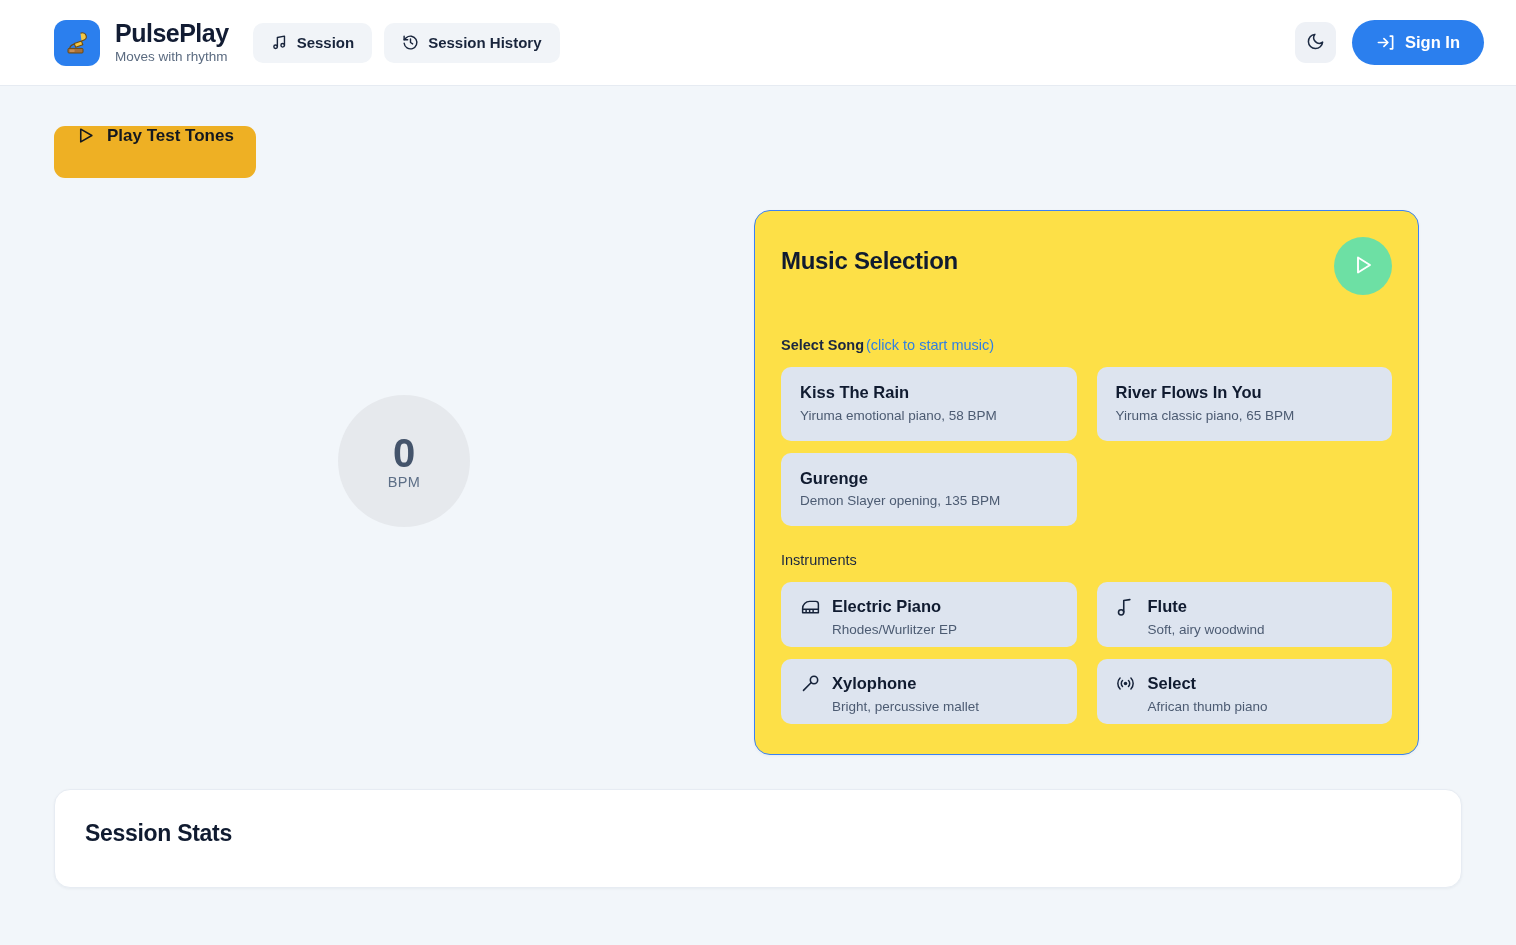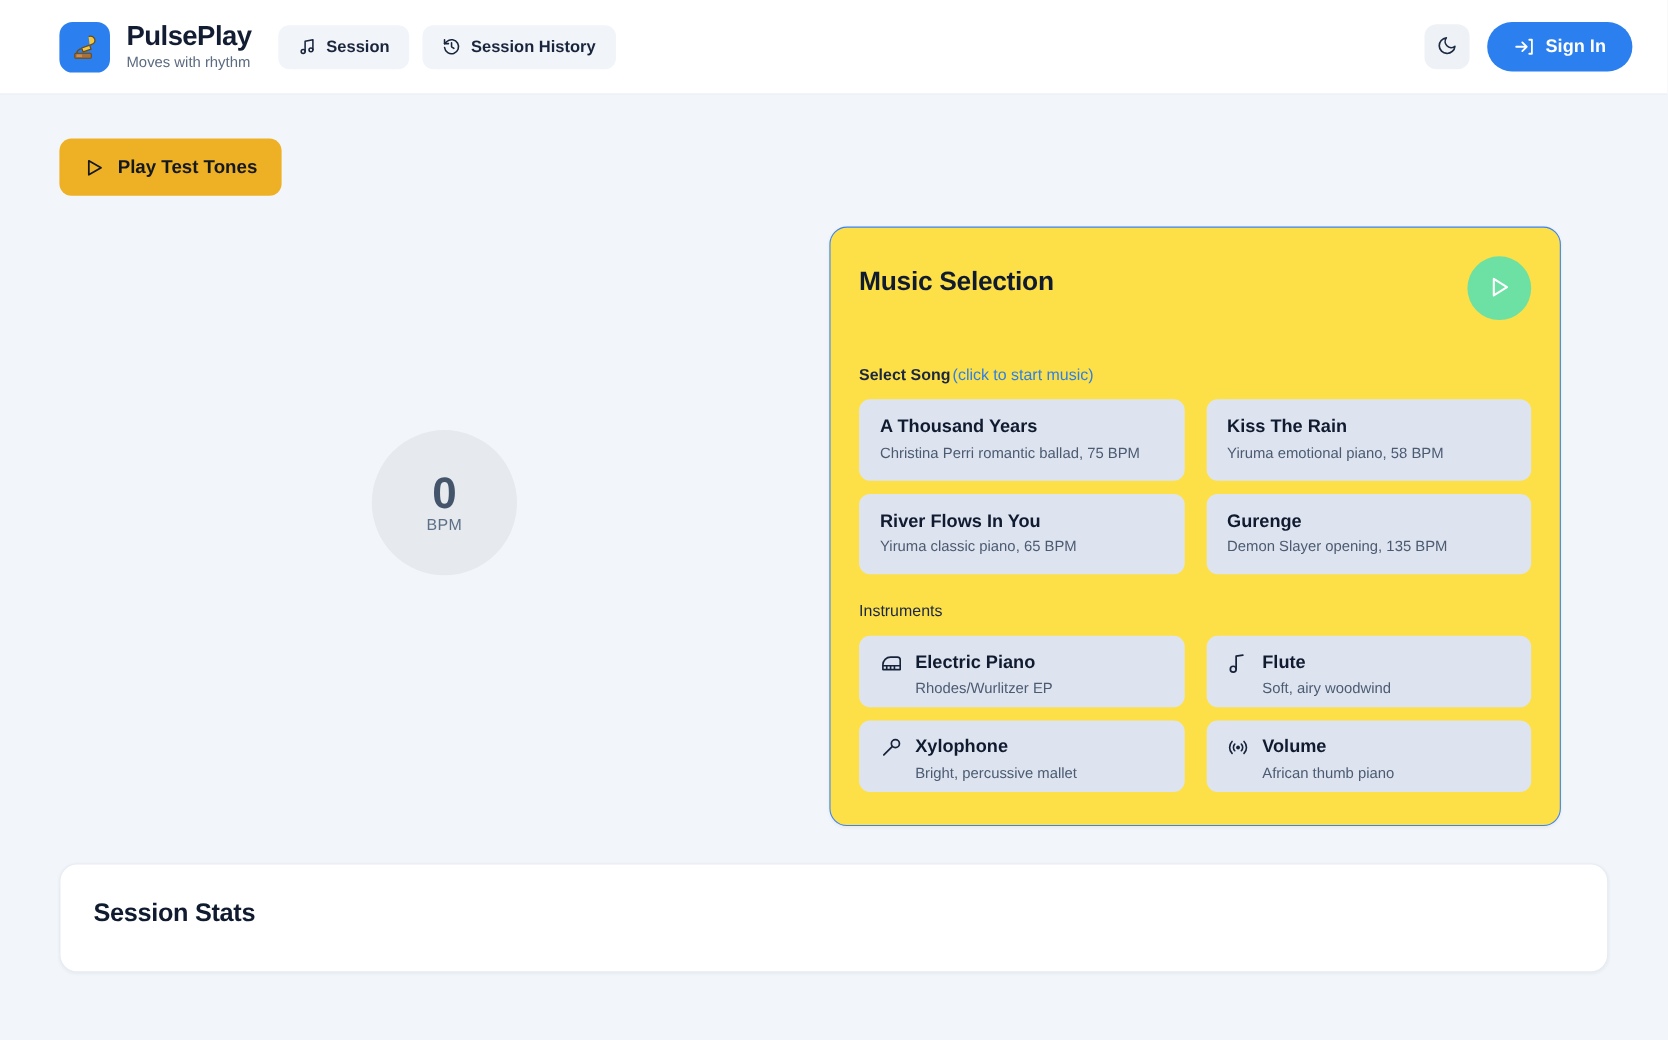--- a/index.html
+++ b/index.html
@@ -123,21 +123,20 @@
     white-space: nowrap;
   }
   .signin-btn svg { flex: none; display: block; }
 
   
   .page { padding: 0 54px; position: relative; }
 
   .play-tones-btn {
     margin-top: 40px;
     display: inline-flex;
-    align-items: center;
     gap: 12px;
     height: 52px;
     padding: 0 22px;
     border-radius: 11px;
     background: #eeb024;
     border: none;
     cursor: pointer;
     font-family: inherit;
     font-size: 17px;
     font-weight: 700;
@@ -462,24 +461,20 @@
           </span>
         </button>
       </div>
 
       <div class="section-label">
         <span>Select Song</span><span class="hint">(click to start music)</span>
       </div>
 
       <div class="grid2">
         <button class="opt-card">
-          <div class="opt-title">A Thousand Years</div>
-          <div class="opt-sub">Christina Perri romantic ballad, 75 BPM</div>
-        </button>
-        <button class="opt-card">
           <div class="opt-title">Kiss The Rain</div>
           <div class="opt-sub">Yiruma emotional piano, 58 BPM</div>
         </button>
         <button class="opt-card">
           <div class="opt-title">River Flows In You</div>
           <div class="opt-sub">Yiruma classic piano, 65 BPM</div>
         </button>
         <button class="opt-card">
           <div class="opt-title">Gurenge</div>
           <div class="opt-sub">Demon Slayer opening, 135 BPM</div>
@@ -537,21 +532,21 @@
             <div class="inst-top">
               <span class="inst-icon">
                 <svg width="21" height="21" viewBox="0 0 24 24" fill="none" stroke="#16233a" stroke-width="1.7" stroke-linecap="round">
                   <circle cx="12" cy="12" r="2" fill="#16233a" stroke="none"></circle>
                   <path d="M8.6 8.6a4.8 4.8 0 0 0 0 6.8"></path>
                     <path d="M15.4 15.4a4.8 4.8 0 0 0 0-6.8"></path>
                   <path d="M5.8 5.8a8.8 8.8 0 0 0 0 12.4"></path>
                     <path d="M18.2 18.2a8.8 8.8 0 0 0 0-12.4"></path>
                 </svg>
               </span>
-              <span class="inst-name">Volume</span>
+              <span class="inst-name">Select</span>
             </div>
             <div class="inst-sub">African thumb piano</div>
           </button>
 
         </div>
       </div>
 
 
     </div>
   </div>

